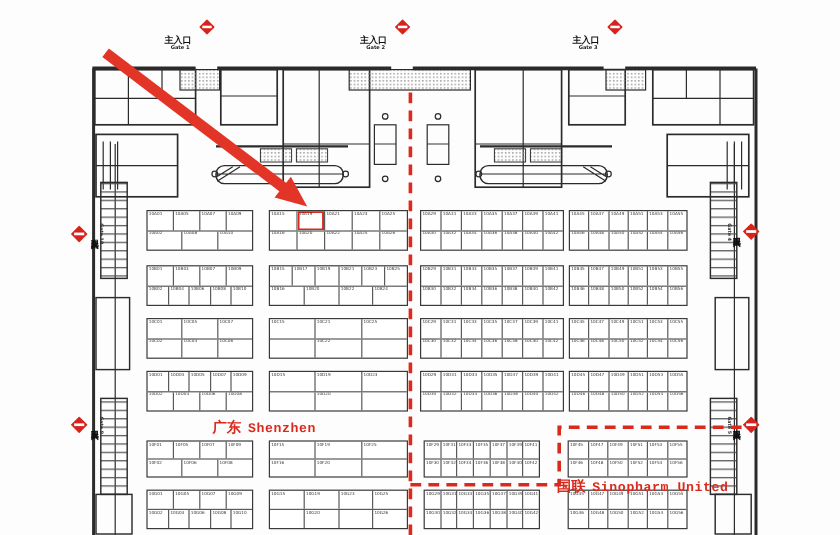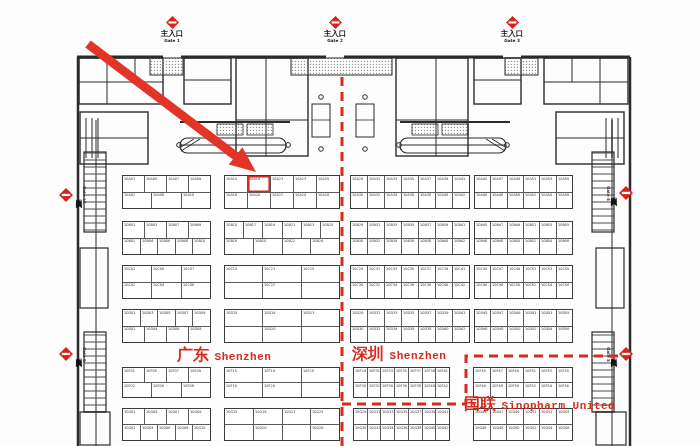--- a/index.html
+++ b/index.html
@@ -20,25 +20,25 @@
   .bcell{flex:1;position:relative;overflow:hidden;border-left:1px solid #5a5a5a;box-sizing:border-box;}
   .bcell:first-child{border-left:none;}
   .bcell.hl{box-shadow:inset 0 0 0 1.6px var(--red);}
   .bl{position:absolute;left:1px;top:0.5px;font-size:6px;line-height:6px;color:#333;
       transform:scale(0.58);transform-origin:0 0;white-space:nowrap;}
 
   
   .company{position:absolute;left:6px;top:10px;font-size:33px;font-weight:bold;
            color:var(--red);letter-spacing:3px;z-index:7;}
   .region{position:absolute;color:var(--red);font-weight:bold;white-space:nowrap;z-index:6;}
-  .region .zh{font-size:16px;font-family:Liberation Serif, serif;}
+  .region .zh{font-size:12px;font-family:Liberation Serif, serif;}
   .region .en{font-family:"Liberation Mono","DejaVu Sans Mono",monospace;font-size:11px;letter-spacing:0.5px;}
 
   
-  .gate-top{position:absolute;width:70px;text-align:center;z-index:6;}
+  .gate-top{position:absolute;width:70px;z-index:6;}
   .gate-top .dia{display:block;margin:0 auto;}
   .gate-top .zh{display:block;font-size:7.5px;font-weight:bold;color:#111;line-height:8px;margin-top:1px;}
   .gate-top .en{display:block;font-size:5px;font-weight:bold;color:#222;line-height:5px;transform:scale(0.85);}
   .gate-side{position:absolute;display:flex;align-items:center;gap:2px;z-index:6;}
   .vwrap{display:flex;flex-direction:row;align-items:center;}
   .vzh{writing-mode:vertical-rl;font-size:6.5px;font-weight:bold;color:#111;letter-spacing:0.5px;line-height:7px;}
   .ven{writing-mode:vertical-rl;font-size:4px;font-weight:bold;color:#333;line-height:4px;}
 </style>
 </head>
 <body>
@@ -1009,24 +1009,20 @@
     </g>
     <g>
       <line x1="88" y1="44" x2="237" y2="157" stroke="#e23527" stroke-width="9"></line>
       <polygon points="256,172 228.8,164.5 242.4,147.3" fill="#e23527"></polygon>
     </g>
   </svg>
 
 
   <div class="region" style="left:177px;top:345px;">
     <span class="zh">广东</span>
-    <span class="en">Shenzhen</span>
-  </div>
-  <div class="region" style="left:352px;top:344px;">
-    <span class="zh">深圳</span>
     <span class="en">Shenzhen</span>
   </div>
   <div class="region" style="left:464px;top:394px;">
     <span class="zh">国联</span>
     <span class="en">Sinopharm United</span>
   </div>
 
   <div class="gate-top" style="left:137px;top:16px;">
     <svg class="dia" width="13" height="13" viewBox="0 0 13 13">
         <polygon points="6.5,0 13,6.5 6.5,13 0,6.5" fill="#d8231c"></polygon>

